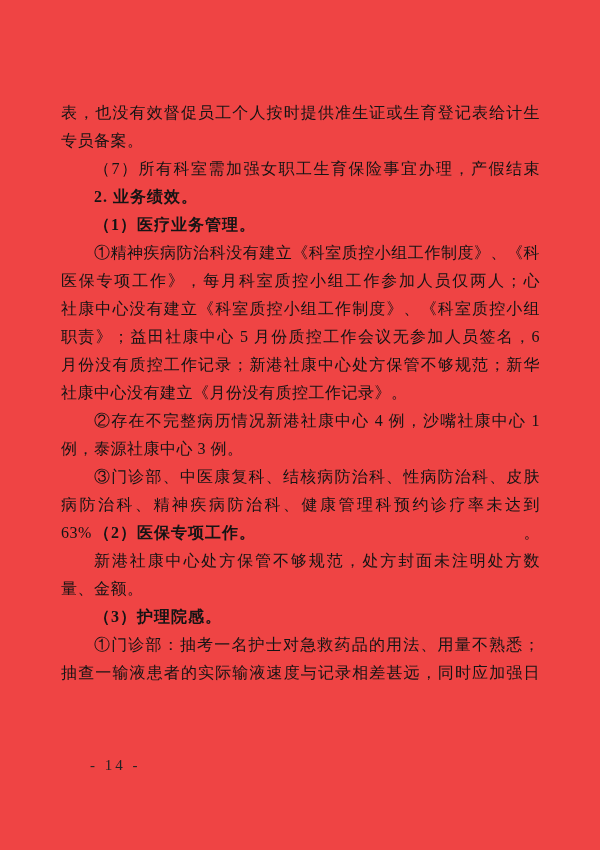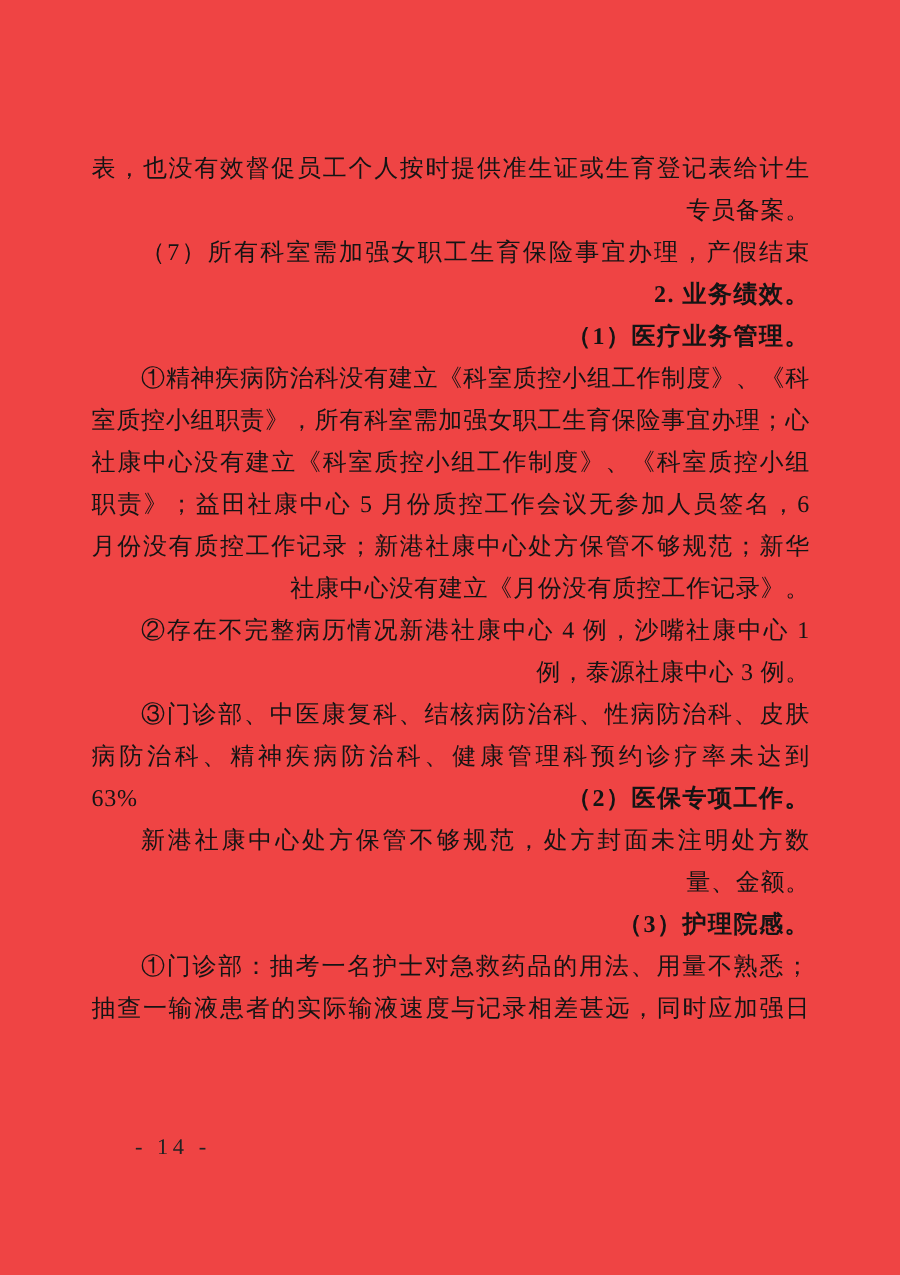--- a/index.html
+++ b/index.html
@@ -20,21 +20,21 @@
   .body-text {
     position: absolute;
     left: 61px;
     top: 99px;
     width: 479px;
     font-size: 16px;
     line-height: 28px;
   }
   .ln {
     height: 28px;
-    text-align: right;
+    text-align: left;
     letter-spacing: 0.5px;
   }
   .ln.just {
     text-align: justify;
     text-align-last: justify;
   }
   .ln.ind {
     text-indent: 33px;
   }
   .ln.bold {
@@ -54,21 +54,21 @@
 <body>
 
 <div class="page">
   <div class="body-text">
     <div class="ln just">表，也没有效督促员工个人按时提供准生证或生育登记表给计生</div>
     <div class="ln">专员备案。</div>
     <div class="ln ind just">（7）所有科室需加强女职工生育保险事宜办理，产假结束</div>
     <div class="ln ind bold">2. 业务绩效。</div>
     <div class="ln ind bold">（1）医疗业务管理。</div>
     <div class="ln ind just">①精神疾病防治科没有建立《科室质控小组工作制度》、《科</div>
-    <div class="ln just">室质控小组职责》，所有科室需加强女职工生育保险事宜办理；心</div>
+    <div class="ln just">医保专项工作》，每月科室质控小组工作参加人员仅两人；心</div>
     <div class="ln just">社康中心没有建立《科室质控小组工作制度》、《科室质控小组</div>
     <div class="ln just">职责》；益田社康中心 5 月份质控工作会议无参加人员签名，6</div>
     <div class="ln just">月份没有质控工作记录；新港社康中心处方保管不够规范；新华</div>
     <div class="ln">社康中心没有建立《月份没有质控工作记录》。</div>
     <div class="ln ind just">②存在不完整病历情况新港社康中心 4 例，沙嘴社康中心 1</div>
     <div class="ln">例，泰源社康中心 3 例。</div>
     <div class="ln ind just">③门诊部、中医康复科、结核病防治科、性病防治科、皮肤</div>
     <div class="ln just">病防治科、精神疾病防治科、健康管理科预约诊疗率未达到 63%。</div>
     <div class="ln ind bold">（2）医保专项工作。</div>
     <div class="ln ind just">新港社康中心处方保管不够规范，处方封面未注明处方数</div>

